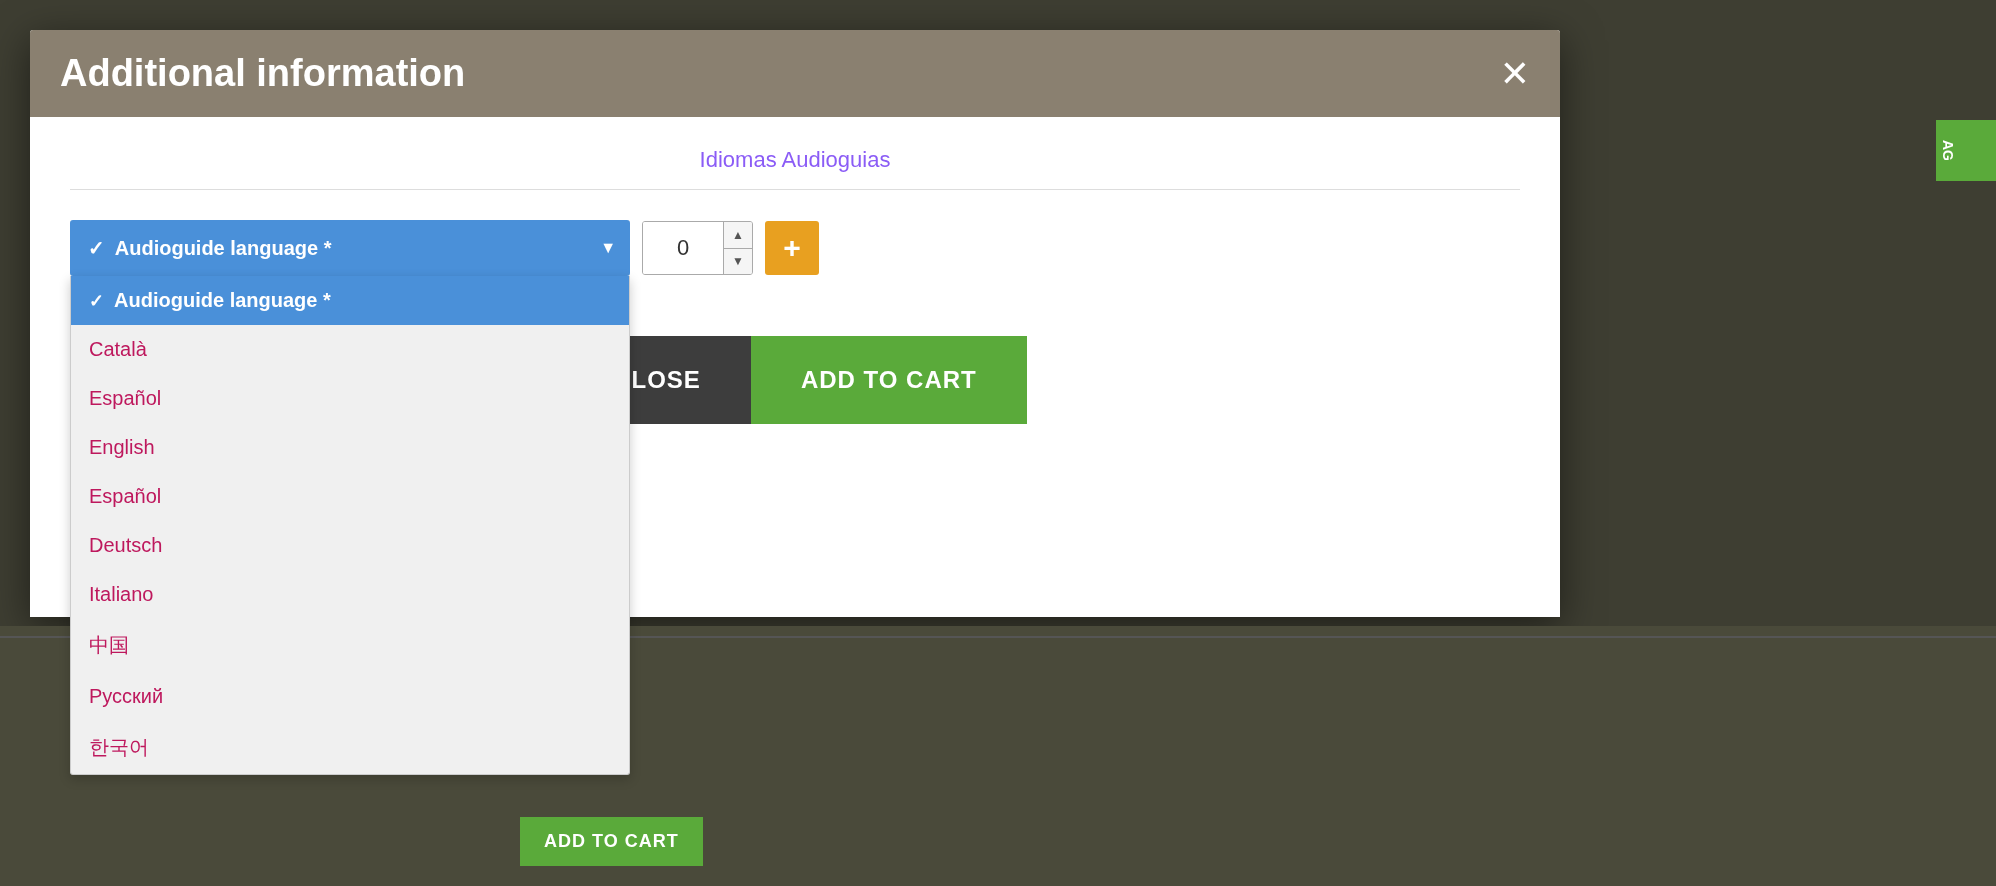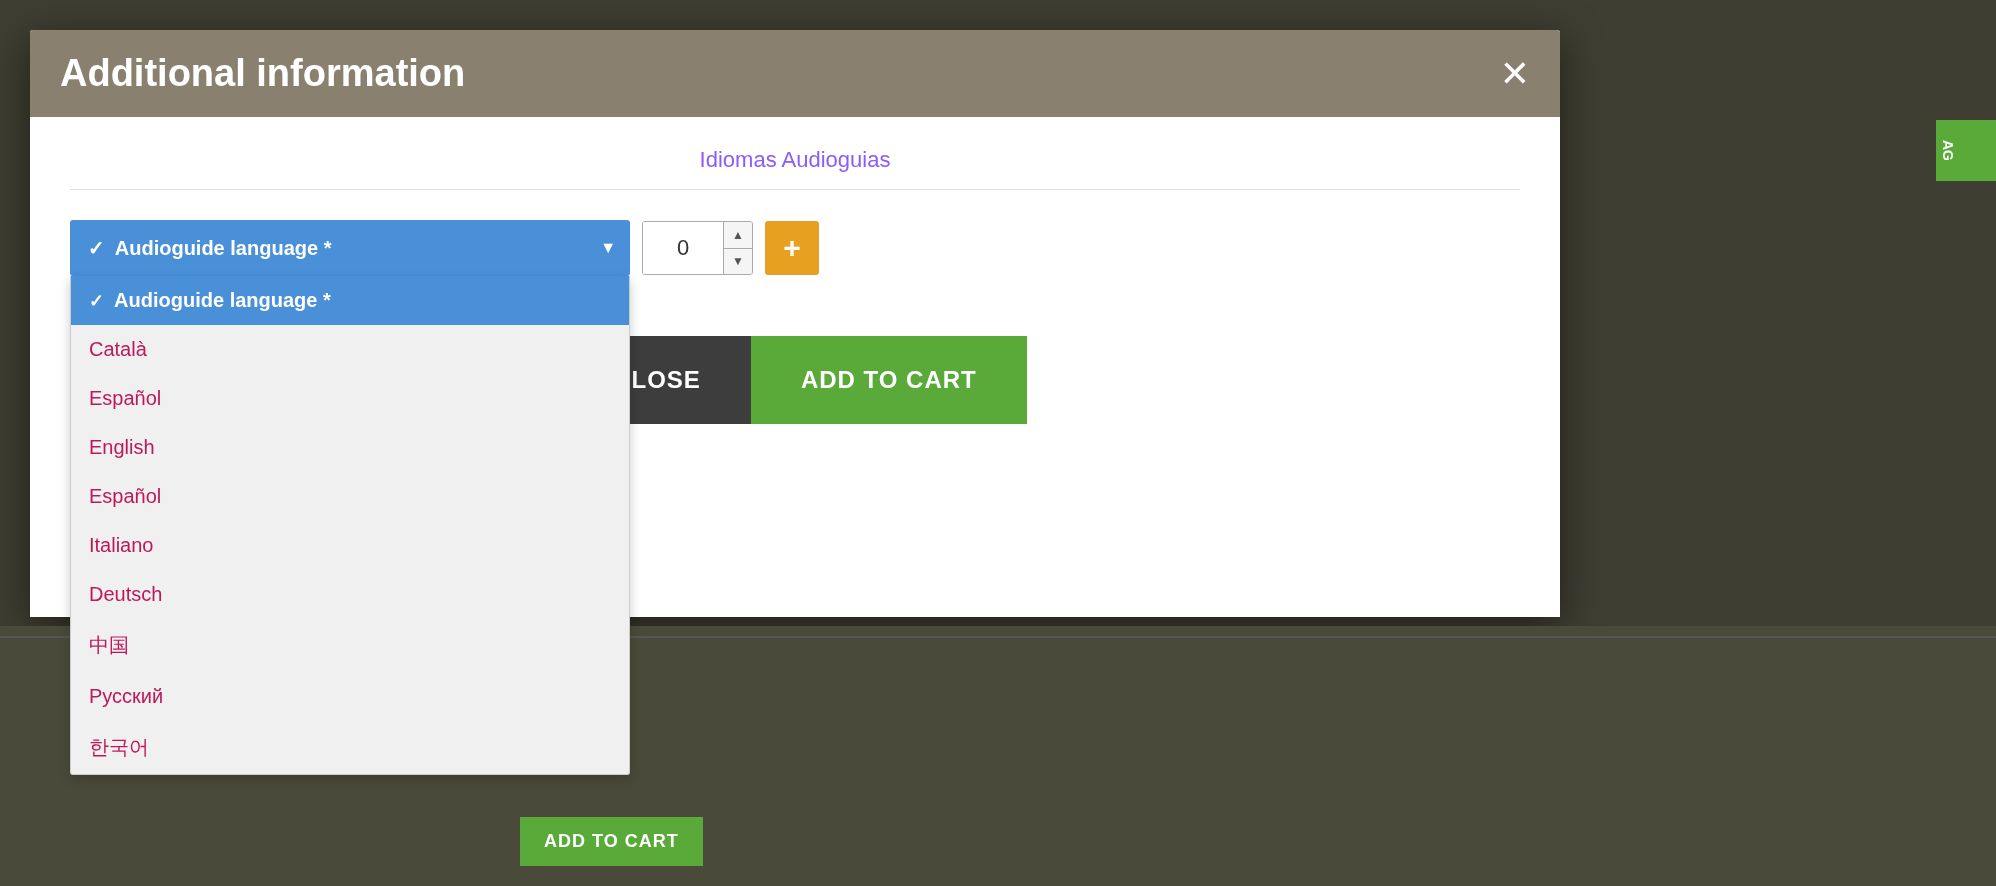--- a/index.html
+++ b/index.html
@@ -278,22 +278,22 @@
 
         <div class="dropdown-list">
           <div class="dropdown-list-item selected">
             <span class="checkmark">✓</span>
             <span>Audioguide language *</span>
           </div>
           <div class="dropdown-list-item">Català</div>
           <div class="dropdown-list-item">Español</div>
           <div class="dropdown-list-item">English</div>
           <div class="dropdown-list-item">Español</div>
+          <div class="dropdown-list-item">Deutsch</div>
           <div class="dropdown-list-item">Italiano</div>
-          <div class="dropdown-list-item">Deutsch</div>
           <div class="dropdown-list-item">中国</div>
           <div class="dropdown-list-item">Русский</div>
           <div class="dropdown-list-item">한국어</div>
 
         </div>
       </div>
 
       <div class="quantity-spinner">
         <input class="quantity-input" type="text" value="0" style="">
         <div class="quantity-arrows">

